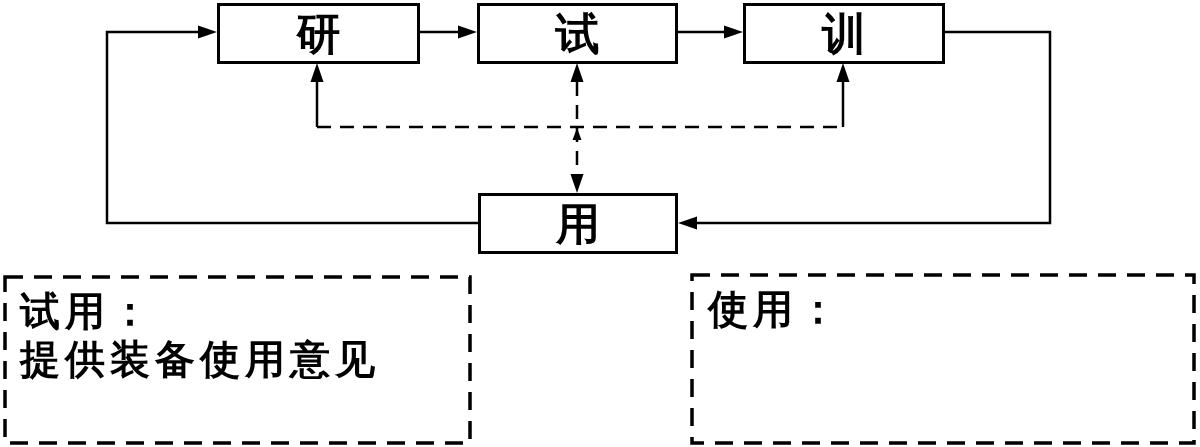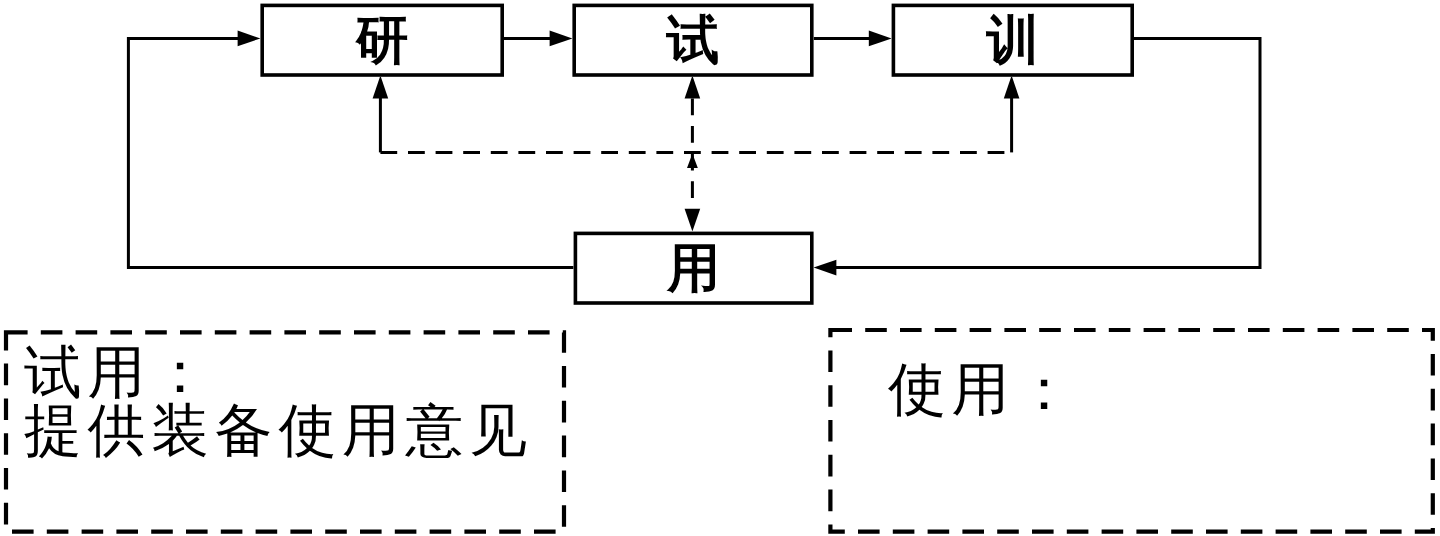--- a/index.html
+++ b/index.html
@@ -28,28 +28,28 @@
     font-size: 44px;
     font-weight: 600;
     line-height: 1;
   }
   .node-research { left: 217px; top: 3px;   width: 203px; height: 61px; }
   .node-test     { left: 477px; top: 3px;   width: 201px; height: 61px; }
   .node-train    { left: 743px; top: 3px;   width: 202px; height: 61px; }
   .node-use      { left: 478px; top: 193px; width: 200px; height: 61px; }
   .note-text {
     position: absolute;
-    font-size: 48px;
-    font-weight: 400;
+    font-size: 40px;
+    font-weight: 700;
     line-height: 48px;
     letter-spacing: 5px;
     white-space: nowrap;
   }
   .note-text-trial { left: 20px;  top: 287px; }
-  .note-text-usage { left: 740px; top: 285px; margin-top: 16px; }
+  .note-text-usage { left: 708px; top: 285px; }
   .stroke { stroke: #000000; stroke-width: 2.5px; fill: none; }
   .dashed { stroke-dasharray: 14 9; }
   .boxdash { stroke: #000000; stroke-width: 3.5px; fill: none; stroke-dasharray: 18 11; }
   .head { fill: #000000; stroke: none; }
 </style>
 </head>
 <body>
 
 <div class="stage">
 

